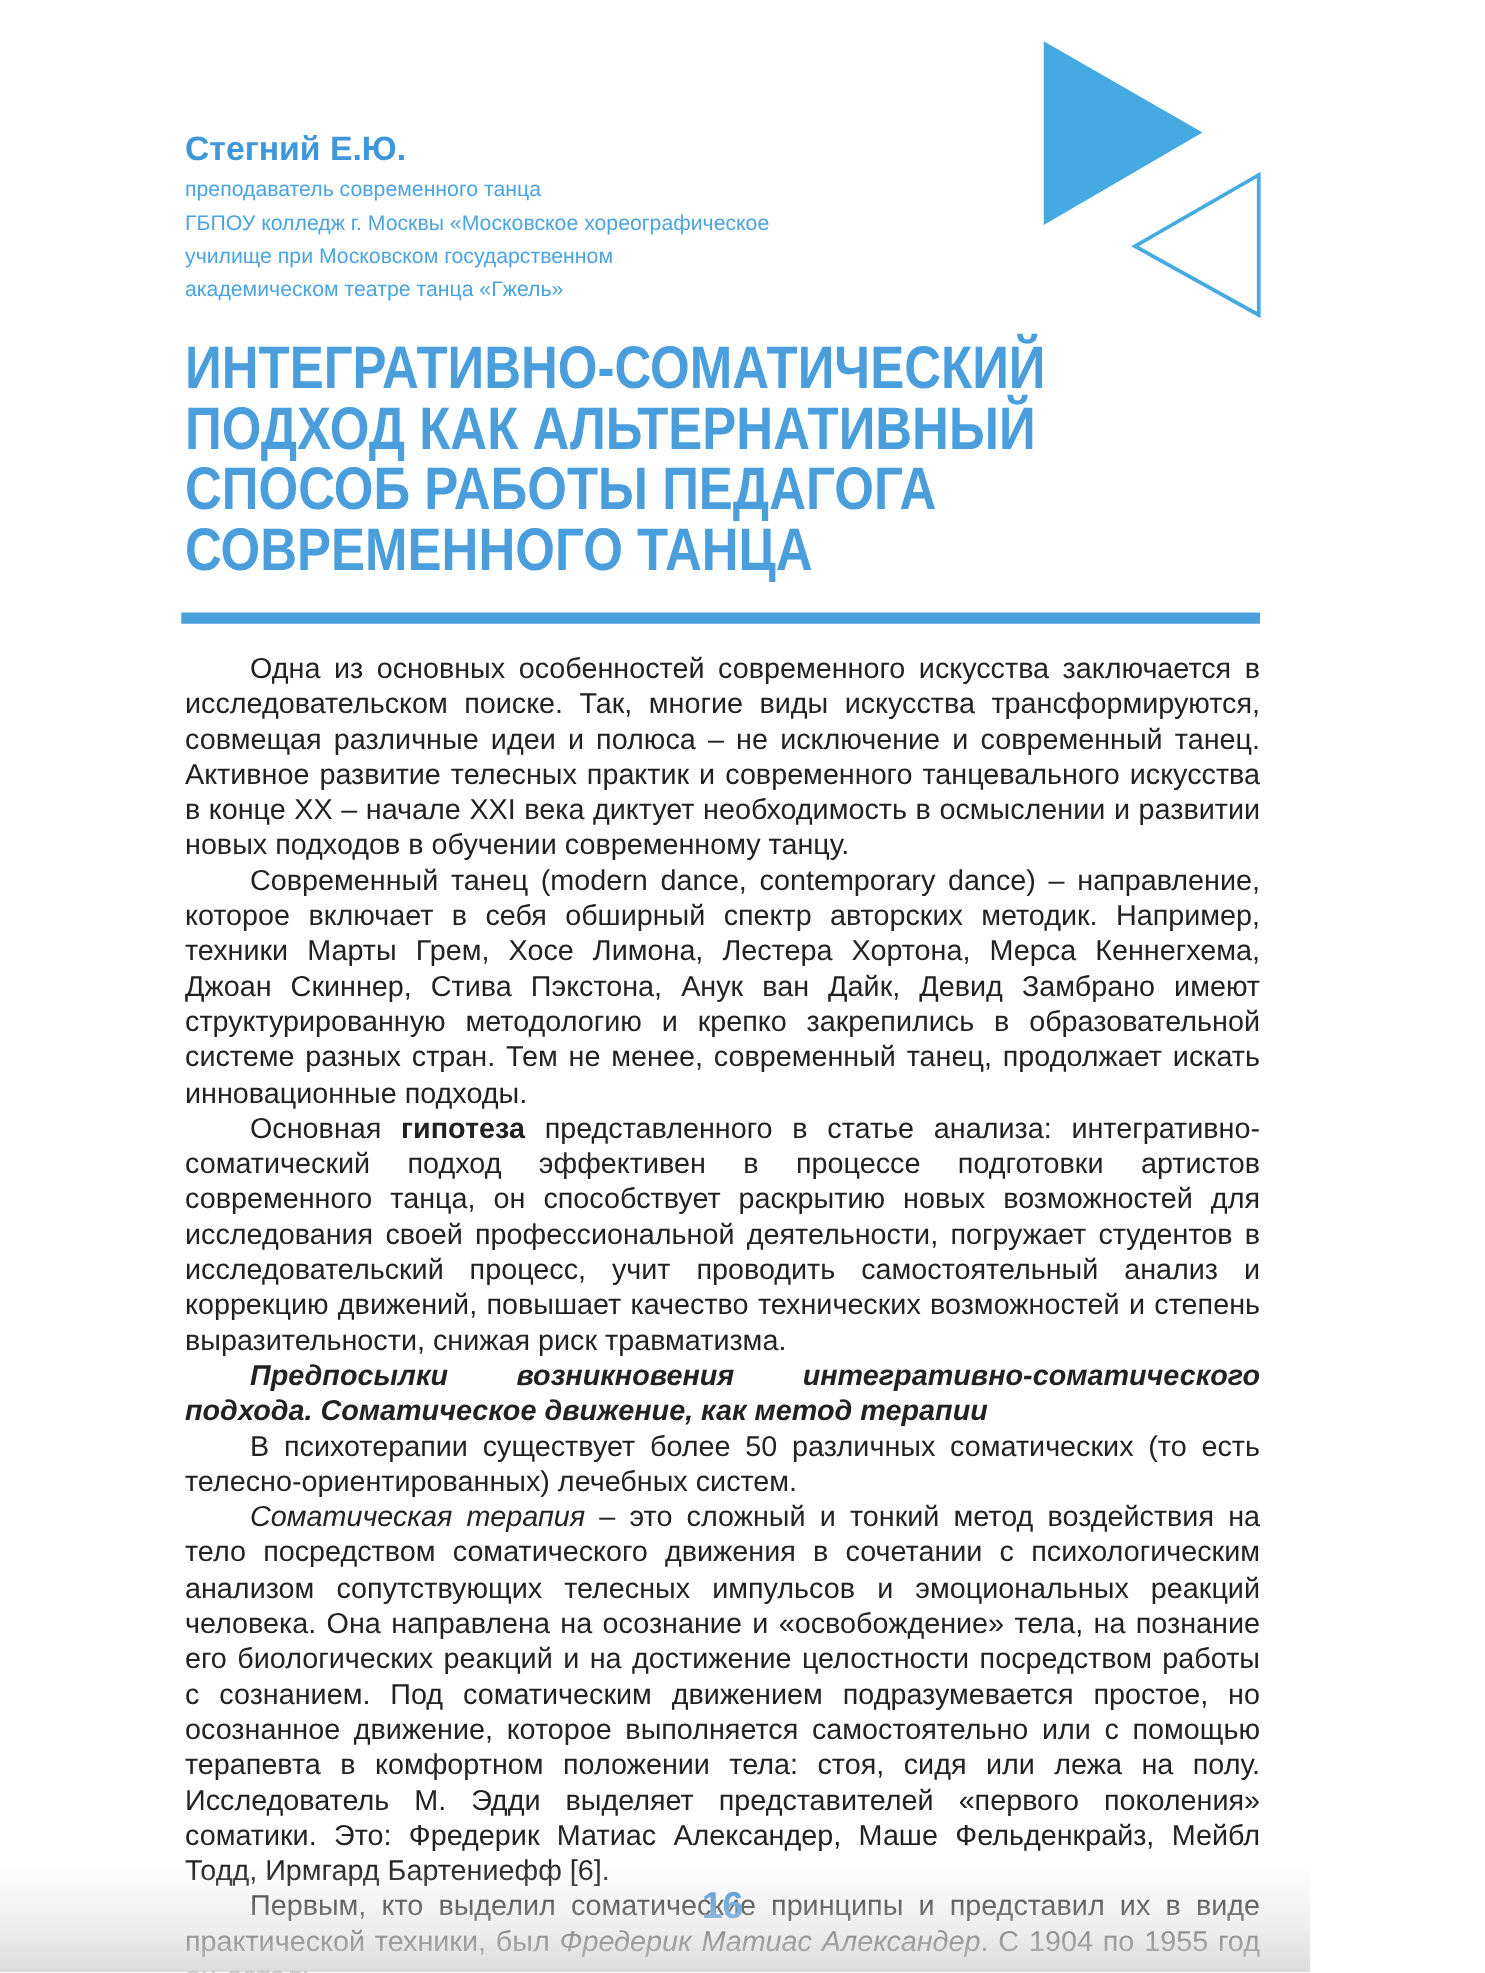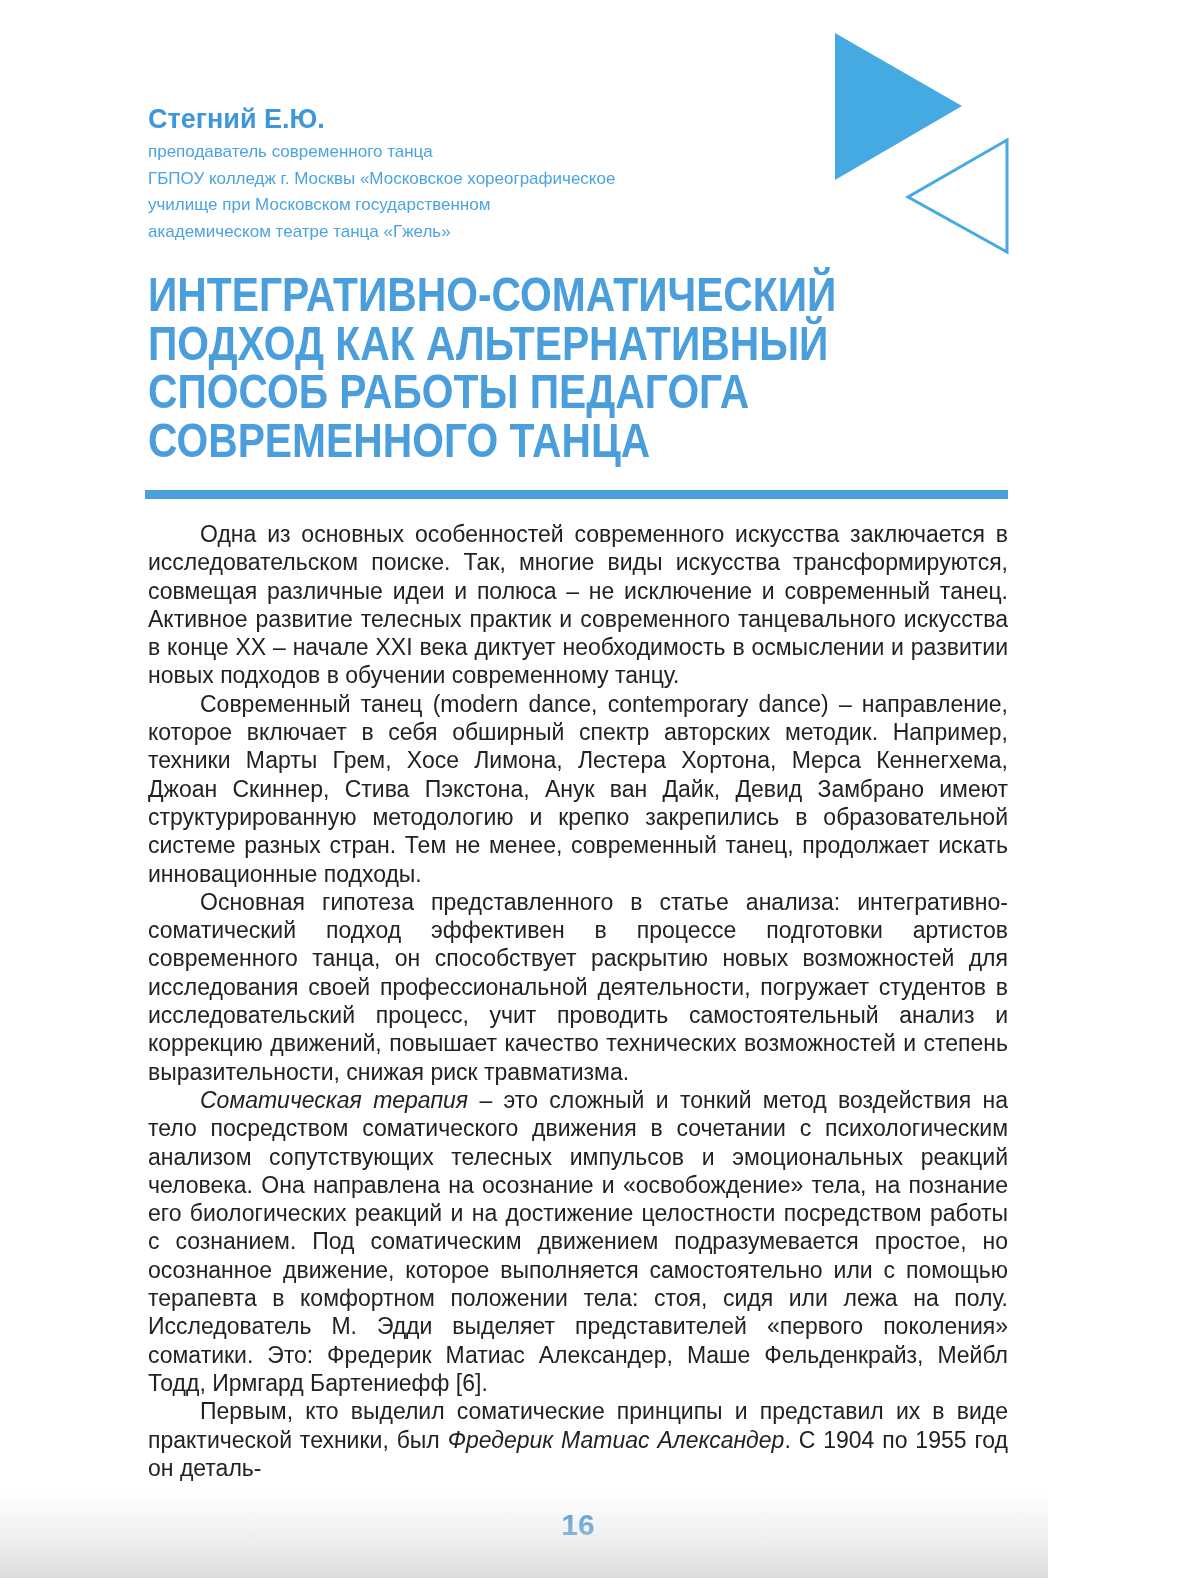--- a/index.html
+++ b/index.html
@@ -76,21 +76,21 @@
     width: 860px;
     color: #222222;
     font-size: 23px;
     line-height: 28.3px;
     text-align: justify;
   }
   .article-body p {
     text-indent: 52px;
   }
   .seg-normal { font-weight: 400; font-style: normal; }
-  .seg-bold { font-weight: 400; }
+  .seg-bold { font-weight: 700; }
   .seg-italic { font-style: italic; margin-top: 36px; }
   .seg-bold-italic { font-weight: 700; font-style: italic; }
 
   
   .page-number {
     position: absolute;
     left: 148px;
     top: 1508px;
     width: 860px;
     text-align: center;
@@ -131,20 +131,22 @@
 ПОДХОД КАК АЛЬТЕРНАТИВНЫЙ
 СПОСОБ РАБОТЫ ПЕДАГОГА
 СОВРЕМЕННОГО ТАНЦА</h1>
 
   <div class="title-rule"></div>
 
   <main class="article-body">
     <p><span class="seg-normal">Одна из основных особенностей современного искусства заключается в исследовательском поиске. Так, многие виды искусства трансформируются, совмещая различные идеи и полюса – не исключение и современный танец. Активное развитие телесных практик и современного танцевального искусства в конце XX – начале XXI века диктует необходимость в осмыслении и развитии новых подходов в обучении современному танцу.</span></p>
     <p><span class="seg-normal">Современный танец (modern dance, contemporary dance) – направление, которое включает в себя обширный спектр авторских методик. Например, техники Марты Грем, Хосе Лимона, Лестера Хортона, Мерса Кеннегхема, Джоан Скиннер, Стива Пэкстона, Анук ван Дайк, Девид Замбрано имеют структурированную методологию и крепко закрепились в образовательной системе разных стран. Тем не менее, современный танец, продолжает искать инновационные подходы.</span></p>
     <p><span class="seg-normal">Основная </span><span class="seg-bold">гипотеза</span><span class="seg-normal"> представленного в статье анализа: интегративно-соматический подход эффективен в процессе подготовки артистов современного танца, он способствует раскрытию новых возможностей для исследования своей профессиональной деятельности, погружает студентов в исследовательский процесс, учит проводить самостоятельный анализ и коррекцию движений, повышает качество технических возможностей и степень выразительности, снижая риск травматизма.</span></p>
+    <p><span class="seg-bold-italic">Предпосылки возникновения интегративно-соматического подхода. Соматическое движение, как метод терапии</span></p>
+    <p><span class="seg-normal">В психотерапии существует более 50 различных соматических (то есть телесно-ориентированных) лечебных систем.</span></p>
     <p><span class="seg-italic">Соматическая терапия</span><span class="seg-normal"> – это сложный и тонкий метод воздействия на тело посредством соматического движения в сочетании с психологическим анализом сопутствующих телесных импульсов и эмоциональных реакций человека. Она направлена на осознание и «освобождение» тела, на познание его биологических реакций и на достижение целостности посредством работы с сознанием. Под соматическим движением подразумевается простое, но осознанное движение, которое выполняется самостоятельно или с помощью терапевта в комфортном положении тела: стоя, сидя или лежа на полу. Исследователь М. Эдди выделяет представителей «первого поколения» соматики. Это: Фредерик Матиас Александер, Маше Фельденкрайз, Мейбл Тодд, Ирмгард Бартениефф [6].</span></p>
     <p><span class="seg-normal">Первым, кто выделил соматические принципы и представил их в виде практической техники, был </span><span class="seg-italic">Фредерик Матиас Александер</span><span class="seg-normal">. С 1904 по 1955 год он деталь-</span></p>
   </main>
 
   <footer class="page-number">16</footer>
 
   <div class="bottom-shade"></div>
 
 </div>
 

